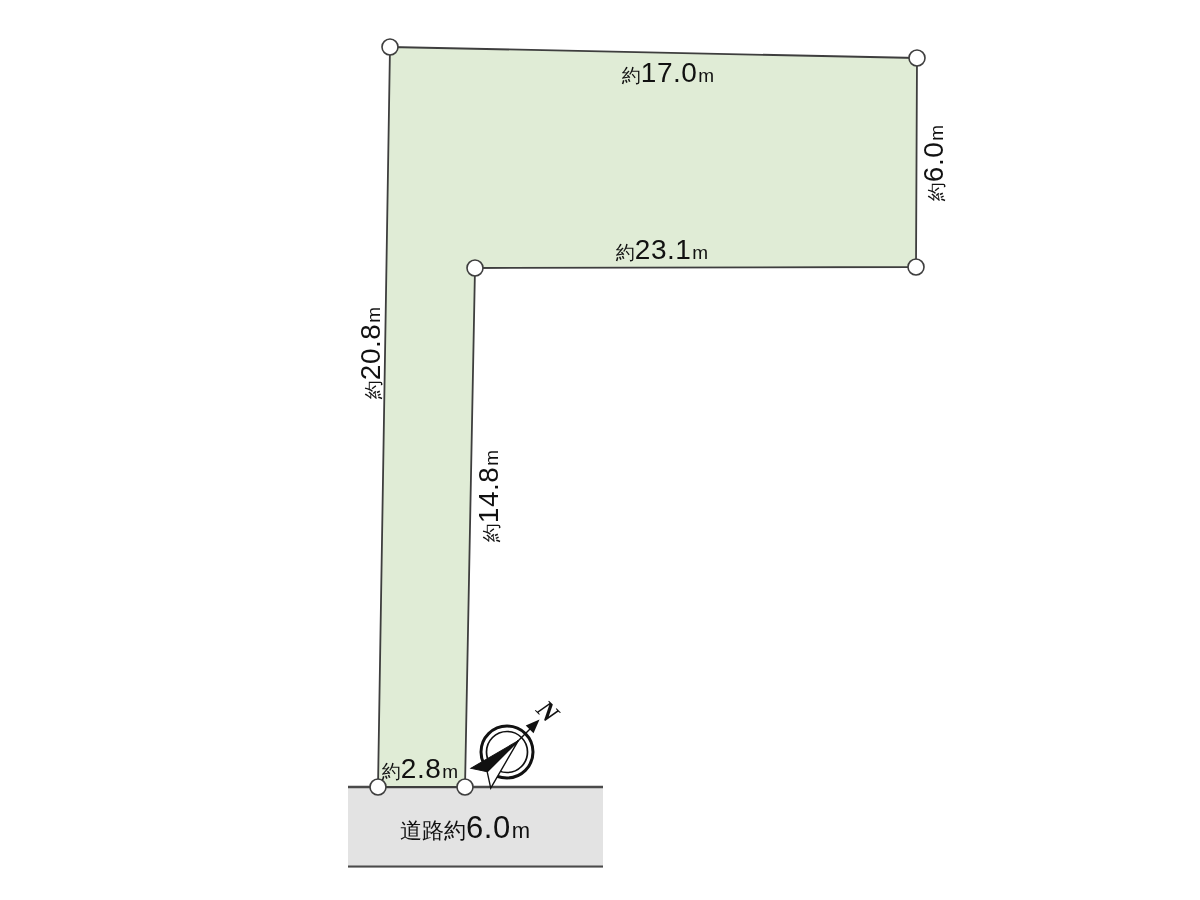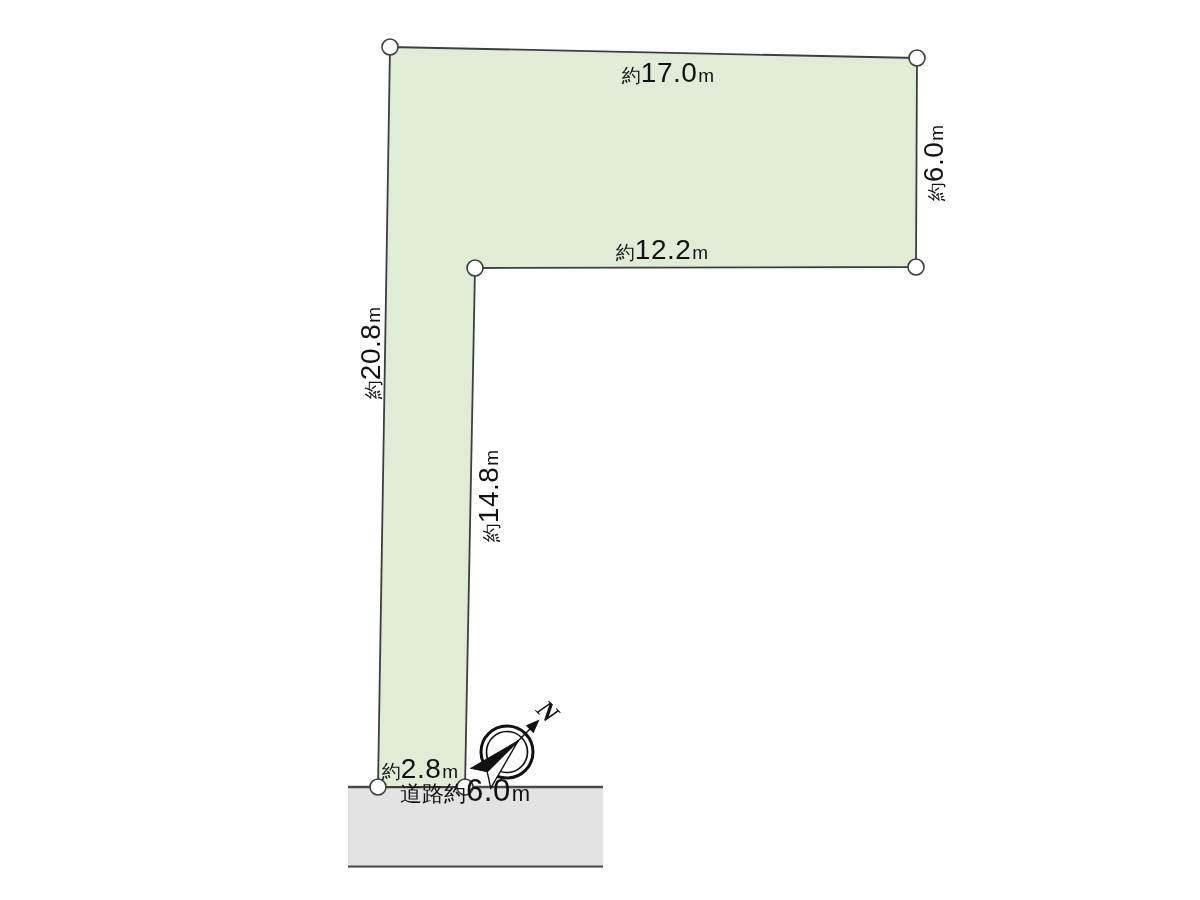--- a/index.html
+++ b/index.html
@@ -100,21 +100,21 @@
   </div>
 
   <div class="dim-label rot" style="left:934px; top:163px;">
     <span class="pfx">約</span>
       <span class="val">6.0</span>
       <span class="unit">m</span>
   </div>
 
   <div class="dim-label" style="left:662px; top:250px;">
     <span class="pfx">約</span>
-      <span class="val">12.2</span>
+      <span class="val">23.1</span>
       <span class="unit">m</span>
   </div>
 
   <div class="dim-label rot" style="left:371px; top:353px;">
     <span class="pfx">約</span>
       <span class="val">20.8</span>
       <span class="unit">m</span>
   </div>
 
   <div class="dim-label rot" style="left:489px; top:496px;">
@@ -122,19 +122,19 @@
       <span class="val">14.8</span>
       <span class="unit">m</span>
   </div>
 
   <div class="dim-label" style="left:420px; top:769px;">
     <span class="pfx">約</span>
       <span class="val">2.8</span>
       <span class="unit">m</span>
   </div>
 
-  <div class="road-label" style="left:465px; top:790px;justify-content:flex-end;">
+  <div class="road-label" style="left:465px; top:827px;justify-content:flex-end;">
     <span class="pfx">道路約</span>
       <span class="val">6.0</span>
       <span class="unit">m</span>
   </div>
 
 </div>
 
 </body></html>

